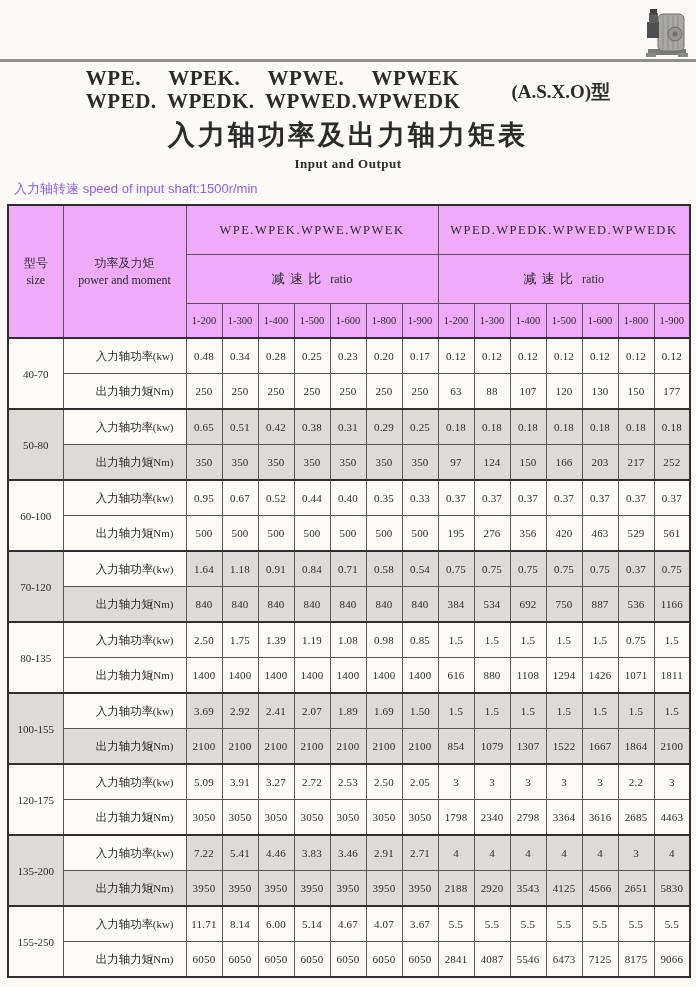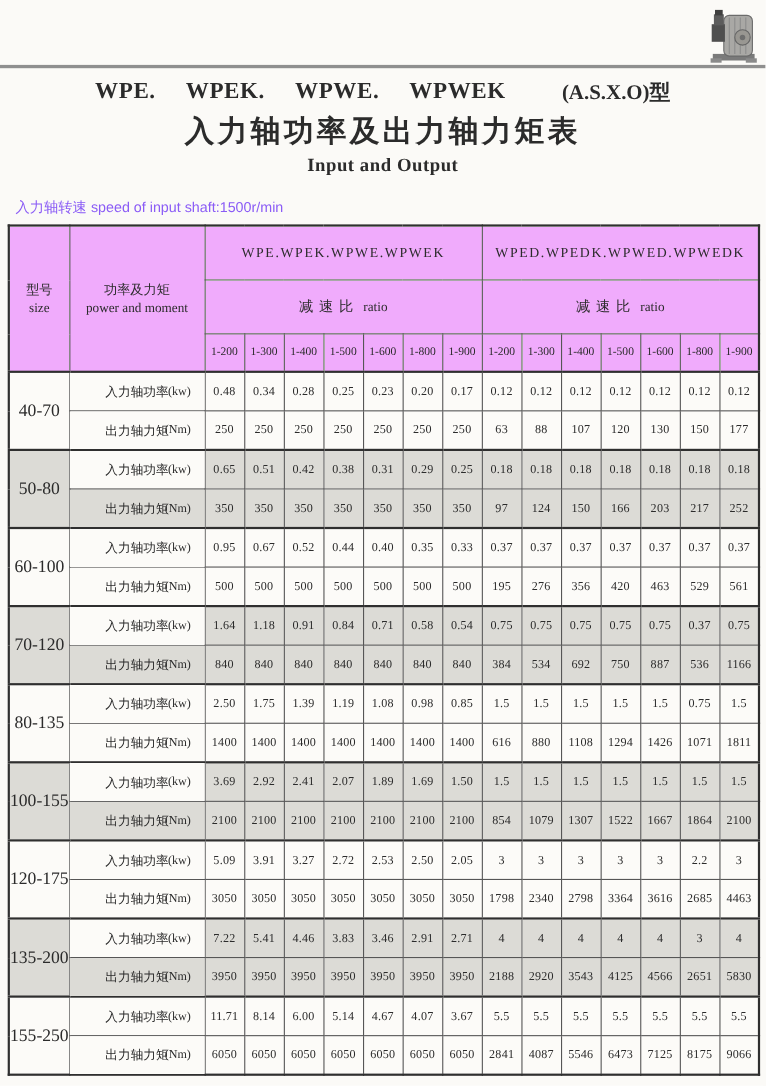--- a/index.html
+++ b/index.html
@@ -13,21 +13,21 @@
   .top-rule{position:absolute;left:0;top:59px;width:696px;height:3px;background:#8f8f8f;}
   .photo{position:absolute;top:4px;right:7px;width:44px;height:54px;}
   
   .head-block{position:absolute;top:67px;left:0;width:696px;text-align:center;}
   .models-row{display:flex;justify-content:center;align-items:center;gap:45px;}
   .models{ text-align:left; font-weight:bold; font-size:21px; line-height:23px; letter-spacing:.5px;}
   .models .l1{word-spacing:22px;}
   .models .l2{word-spacing:5px;}
   .type-suffix{font-weight:bold;font-size:19px;margin-left:6px;padding-top:4px;}
   .title-cn{font-size:27px;font-weight:bold;letter-spacing:3px;margin-top:4px;}
-  .title-en{font-size:17px;font-weight:bold;margin-top:3px;letter-spacing:.5px;}
+  .title-en{font-size:13px;font-weight:bold;margin-top:3px;letter-spacing:.5px;}
   .speed-note{
     position:absolute;left:14px;top:180px;font-size:13px;
     font-family:"Liberation Sans","DejaVu Sans",sans-serif;color:#8b5cf6;
   }
   
   table.spec{
     position:absolute;left:7px;top:204px;width:682px;
     border-collapse:collapse;table-layout:fixed;
     border:2px solid #2f2f2f;
     font-size:11px;
@@ -36,21 +36,21 @@
   thead td{background:#f0abfc;}
   .hrow1 td{height:48px;}
   .hrow2 td{height:48px;margin-left:18px;}
   .hrow3 td{height:33px;}
   .group-title{font-size:12.5px;letter-spacing:1.5px;font-weight:normal;}
   .size-head,.pm-head{font-size:12px;line-height:17px;}
   .ratio-title{font-size:13px;letter-spacing:1px;}
   .ratio-title .latin{font-size:12px;margin-left:8px;letter-spacing:0;}
   .ratio-cell{font-size:10.5px;}
   tbody td{height:34px;background:#fcfbf8;}
-  tbody td.size-cell{font-size:16px;}
+  tbody td.size-cell{font-size:11px;}
   tr.group-start td{border-top:2px solid #2f2f2f;}
   td.gdiv{border-left:2px solid #2f2f2f;}
   .label-cell{position:relative;text-align:left;padding-left:22px;font-size:11.5px;}
   .label-cell .unit{position:absolute;right:12px;top:50%;transform:translateY(-50%);font-size:11px;}
   tr.shaded td{background:#dcdbd6;}
   tr.shaded td.power-label{background:#fcfbf8;}
   .val-cell{letter-spacing:.2px;}
 </style>
 </head>
 <body>
@@ -73,20 +73,21 @@
       <rect x="4" y="9" width="9" height="10" fill="#5c5c5c"></rect>
       <rect x="5" y="5" width="7" height="5" fill="#3f3f3f"></rect>
     </svg>
   </div>
   <div class="top-rule"></div>
 
   <div class="head-block">
     <div class="models-row">
       <div class="models">
         <div class="l1">WPE. WPEK. WPWE. WPWEK</div>
+        <div class="l2">WPED. WPEDK. WPWED.WPWEDK</div>
       </div>
       <div class="type-suffix">(A.S.X.O)型</div>
     </div>
     <div class="title-cn">入力轴功率及出力轴力矩表</div>
     <div class="title-en">Input and Output</div>
   </div>
 
   <div class="speed-note">
     <span>入力轴转速</span>
     <span>speed of input shaft:1500r/min</span>

